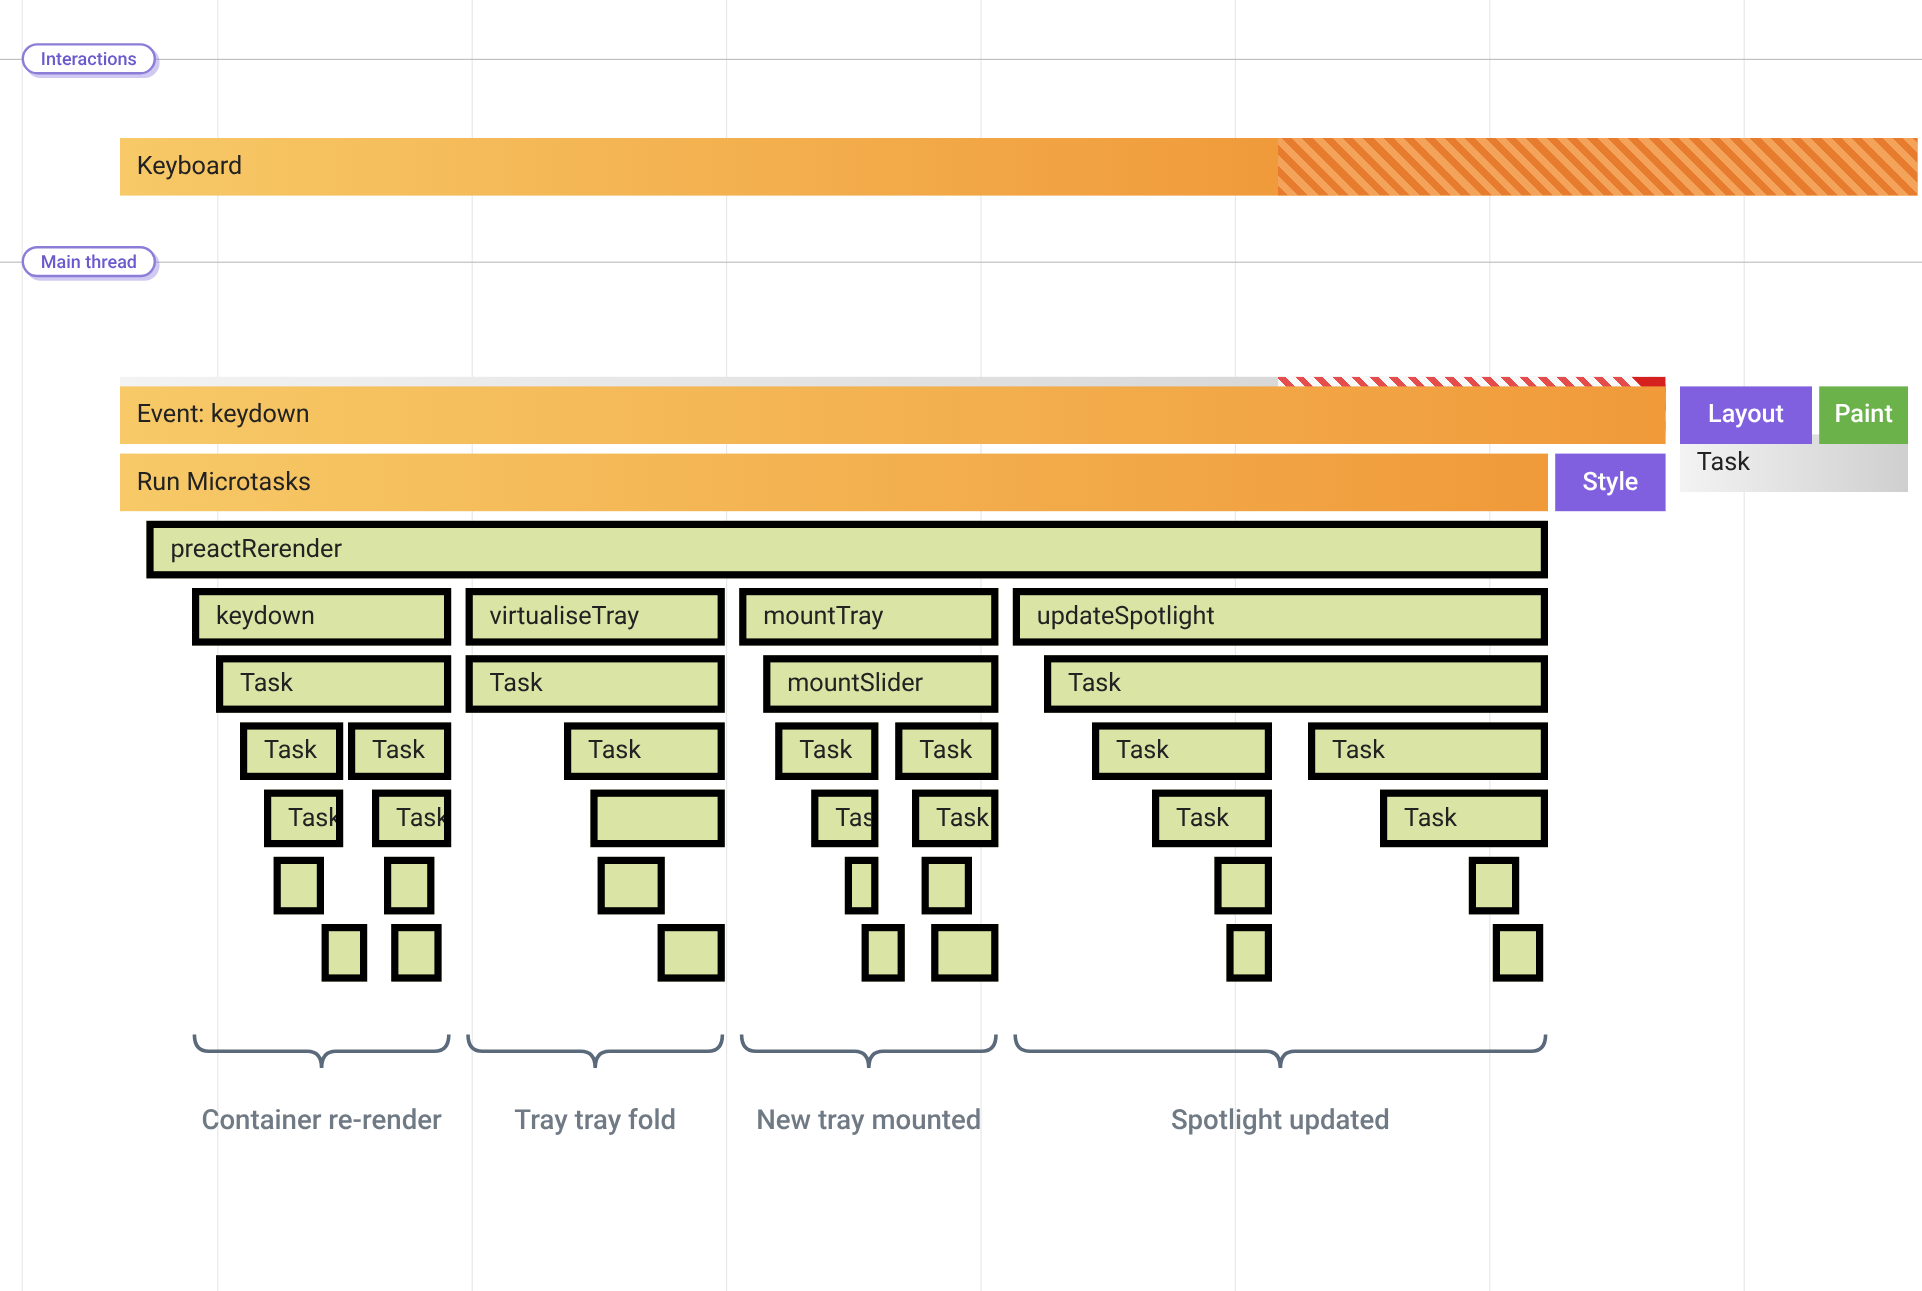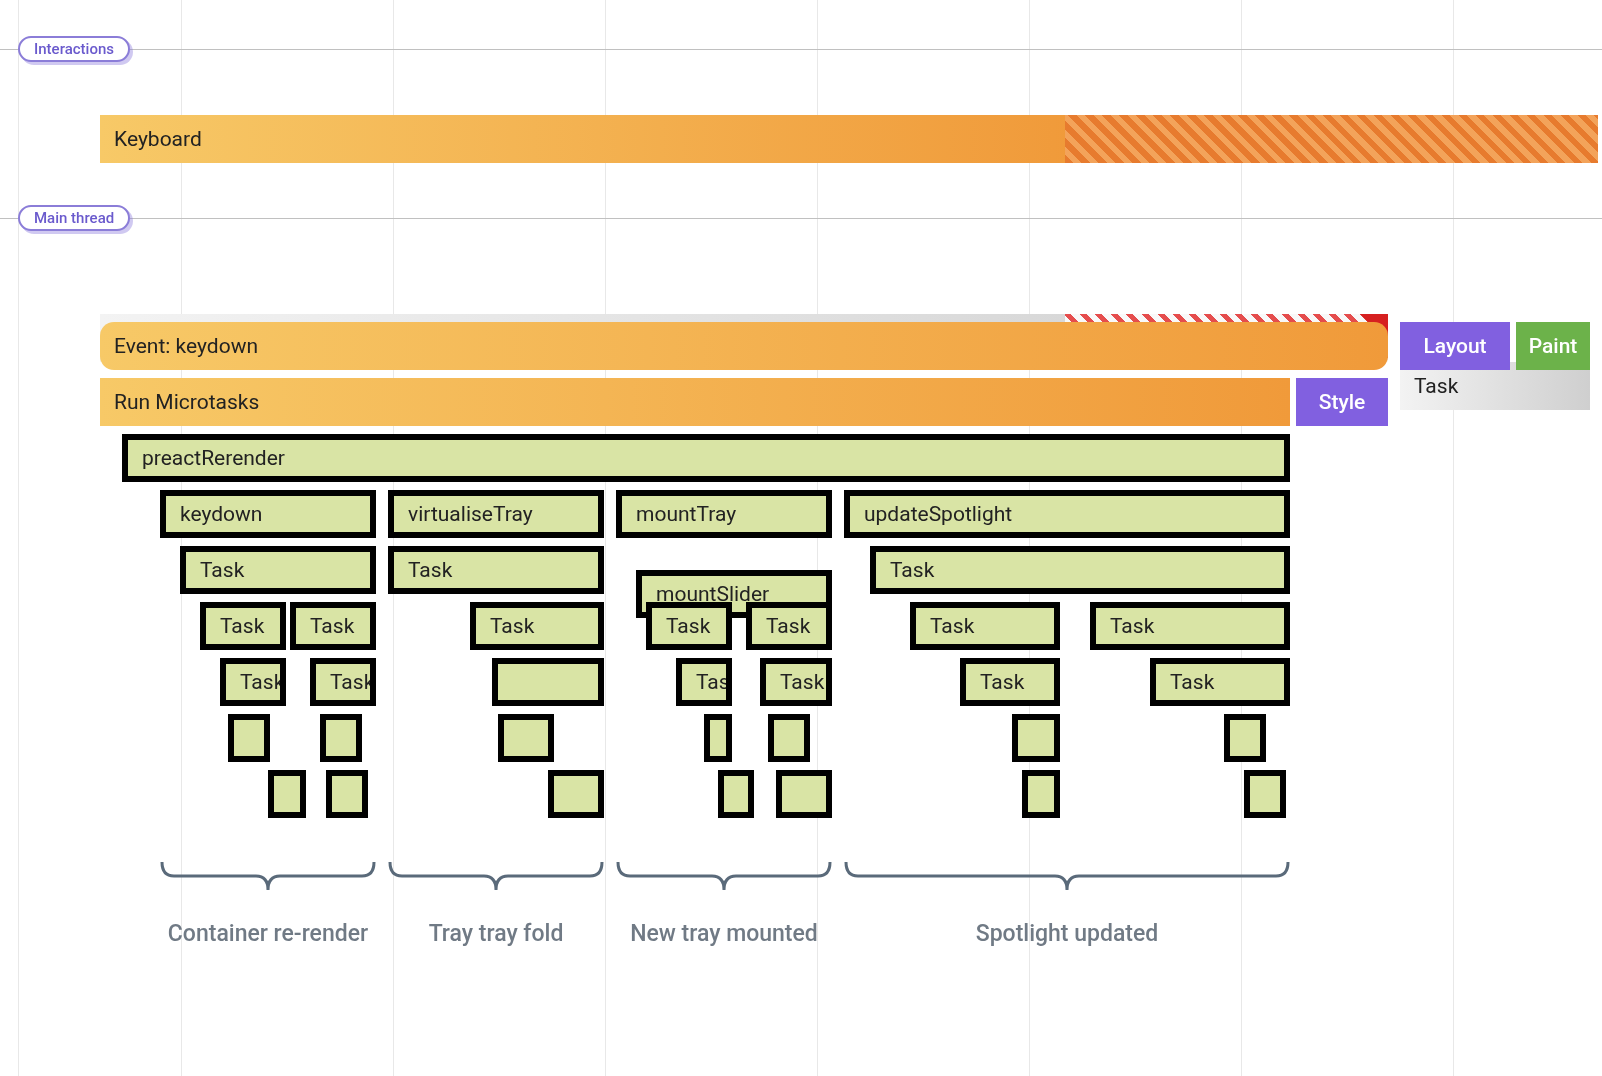--- a/index.html
+++ b/index.html
@@ -145,33 +145,33 @@
   <div id="keyboard-bar">
       <div class="bar keyboard-bar" style="left: 100px; top: 115px; width: 1498px;">Keyboard<div class="keyboard-hatch" style="left: 965px;"></div></div>
     </div>
 
   <div class="track-rule" style="top:218px"></div>
   <div class="track-label" style="left:18px; top:205px">Main thread</div>
 
   <div id="flame-rows">
       <div class="bar task-grey" style="left: 100px; top: 266px; width: 1288px; height: 48px;">Task<div class="task-red-hatch" style="left: 965px;"></div><div class="red-triangle"></div></div>
       <div class="bar task-grey" style="left: 1400px; top: 266px; width: 190px; height: 48px;">Task</div>
-      <div class="bar orange-grad" style="left: 100px; top: 322px; width: 1288px; height: 48px; border-radius: 14px;">Event: keydown</div>
+      <div class="bar orange-grad" style="left: 100px; top: 322px; width: 1288px; height: 48px;">Event: keydown</div>
       <div class="bar purple-btn" style="left: 1400px; top: 322px; width: 110px; height: 48px;">Layout</div>
       <div class="bar green-btn" style="left: 1516px; top: 322px; width: 74px; height: 48px;">Paint</div>
       <div class="bar orange-grad" style="left: 100px; top: 378px; width: 1190px; height: 48px;">Run Microtasks</div>
       <div class="bar purple-btn" style="left: 1296px; top: 378px; width: 92px; height: 48px;">Style</div>
       <div class="bar olive" style="left: 122px; top: 434px; width: 1168px; height: 48px;">preactRerender</div>
       <div class="bar olive" style="left: 160px; top: 490px; width: 216px; height: 48px;">keydown</div>
       <div class="bar olive" style="left: 388px; top: 490px; width: 216px; height: 48px;">virtualiseTray</div>
       <div class="bar olive" style="left: 616px; top: 490px; width: 216px; height: 48px;">mountTray</div>
       <div class="bar olive" style="left: 844px; top: 490px; width: 446px; height: 48px;">updateSpotlight</div>
       <div class="bar olive" style="left: 180px; top: 546px; width: 196px; height: 48px;">Task</div>
       <div class="bar olive" style="left: 388px; top: 546px; width: 216px; height: 48px;">Task</div>
-      <div class="bar olive" style="left: 636px; top: 546px; width: 196px; height: 48px; margin-top: 24px;">mountSlider</div>
+      <div class="bar olive" style="left: 636px; top: 546px; width: 196px; height: 48px;">mountSlider</div>
       <div class="bar olive" style="left: 870px; top: 546px; width: 420px; height: 48px;">Task</div>
       <div class="bar olive" style="left: 200px; top: 602px; width: 86px; height: 48px;">Task</div>
       <div class="bar olive" style="left: 290px; top: 602px; width: 86px; height: 48px;">Task</div>
       <div class="bar olive" style="left: 470px; top: 602px; width: 134px; height: 48px;">Task</div>
       <div class="bar olive" style="left: 646px; top: 602px; width: 86px; height: 48px;">Task</div>
       <div class="bar olive" style="left: 746px; top: 602px; width: 86px; height: 48px;">Task</div>
       <div class="bar olive" style="left: 910px; top: 602px; width: 150px; height: 48px;">Task</div>
       <div class="bar olive" style="left: 1090px; top: 602px; width: 200px; height: 48px;">Task</div>
       <div class="bar olive" style="left: 220px; top: 658px; width: 66px; height: 48px;">Task</div>
       <div class="bar olive" style="left: 310px; top: 658px; width: 66px; height: 48px;">Task</div>

